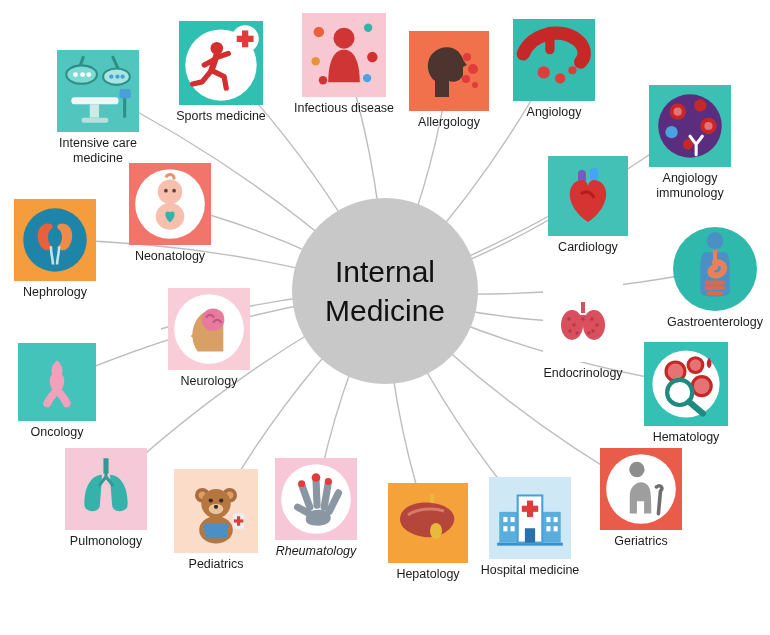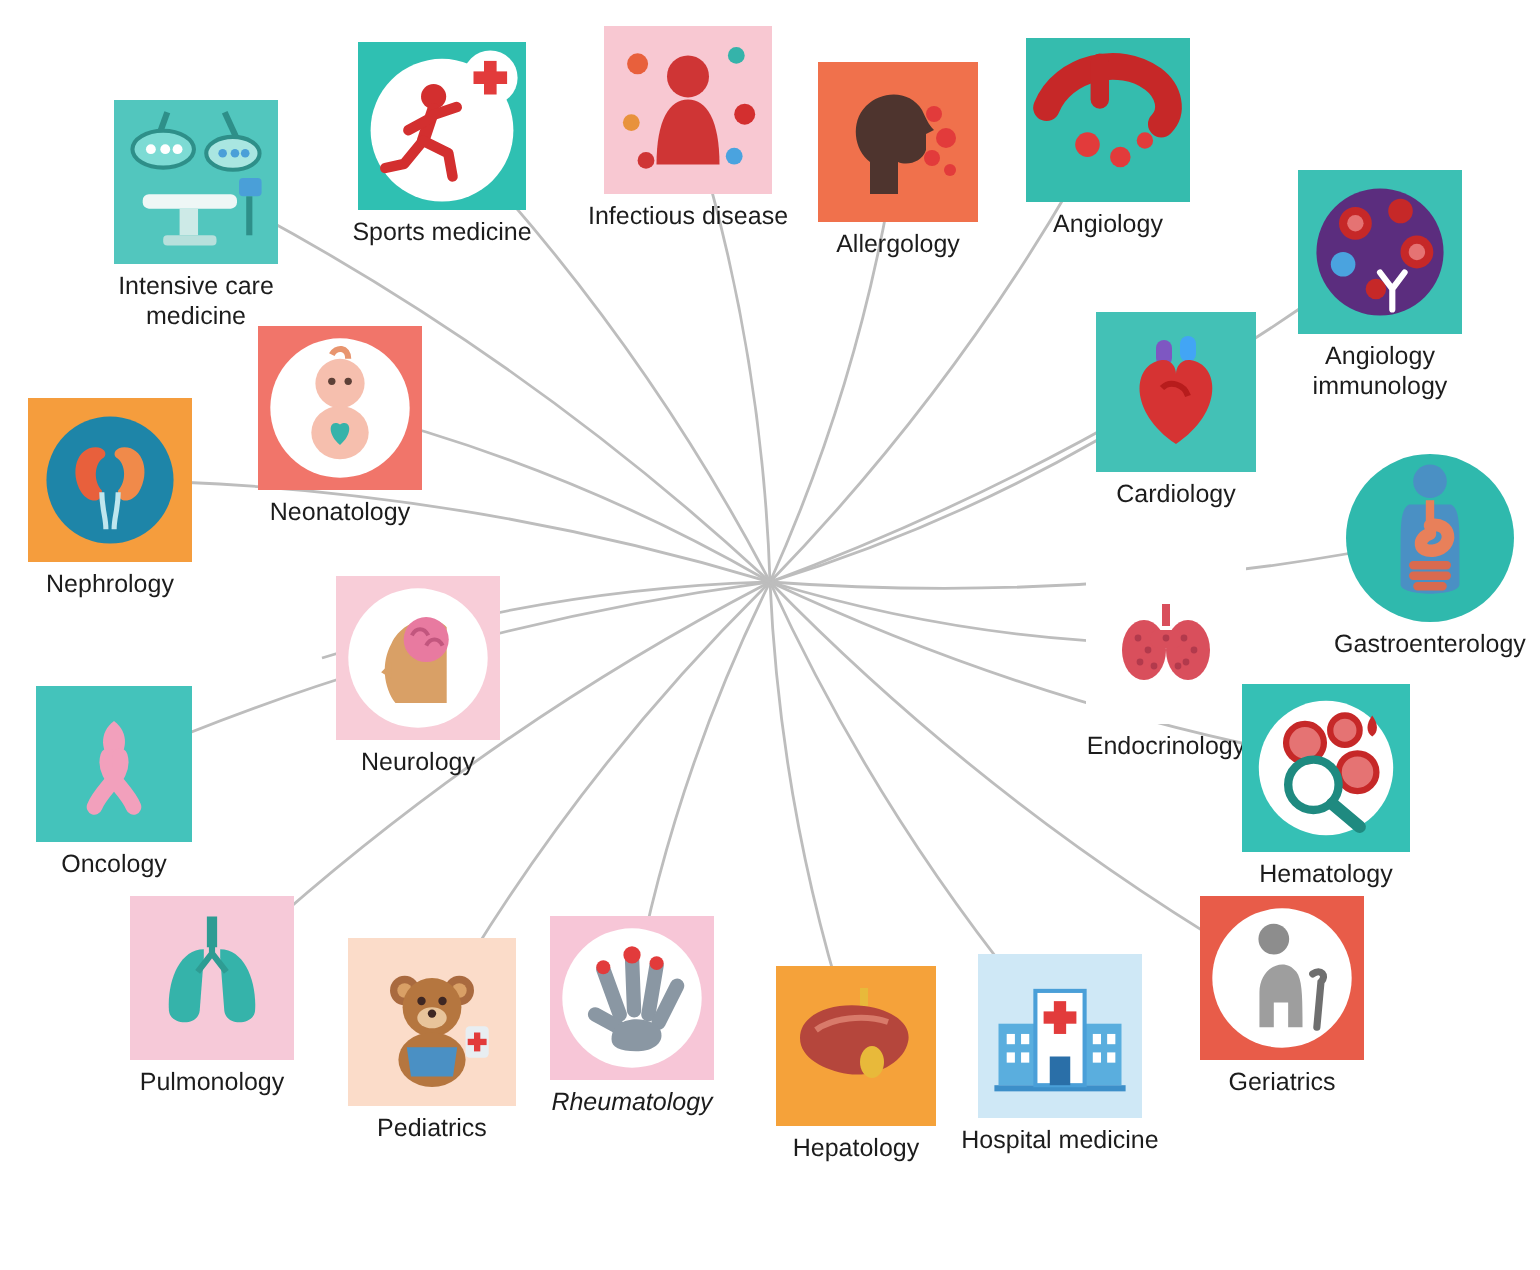--- a/index.html
+++ b/index.html
@@ -179,21 +179,21 @@
               <circle cx="49" cy="37" r="1.7"></circle>
               <circle cx="54" cy="43" r="1.7"></circle>
               <circle cx="50" cy="49" r="1.7"></circle>
               <circle cx="46" cy="51" r="1.7"></circle>
               <circle cx="40" cy="37" r="1.7"></circle>
             </g>
           </svg>
         </div>
         <div class="node-label" style="width: 130px; left: -25px; top: 84px;">Endocrinology</div>
       </div>
-      <div class="node" style="left: 621px; top: 342px; width: 84px; height: 84px;">
+      <div class="node" style="left: 644px; top: 342px; width: 84px; height: 84px;">
         <div class="tile" style="width: 84px; height: 84px; background: rgb(53, 192, 181);">
           <svg viewBox="0 0 80 80">
             <circle cx="40" cy="40" r="32" fill="#ffffff"></circle>
             <circle cx="30" cy="28" r="9" fill="#e57373" stroke="#c62828" stroke-width="3"></circle>
             <circle cx="49" cy="22" r="7" fill="#e57373" stroke="#c62828" stroke-width="3"></circle>
             <circle cx="55" cy="42" r="9" fill="#e57373" stroke="#c62828" stroke-width="3"></circle>
             <path d="M62,15 C65,19 65,23 62,25 C59,23 59,19 62,15 Z" fill="#c62828"></path>
             <circle cx="34" cy="48" r="12" fill="none" stroke="#1f8a80" stroke-width="4"></circle>
             <line x1="43" y1="57" x2="56" y2="68" stroke="#1f8a80" stroke-width="6" stroke-linecap="round"></line>
           </svg>
@@ -338,13 +338,17 @@
             <path d="M36,14 C38,10 44,10 44,16" stroke="#e8956f" stroke-width="3" fill="none"></path>
             <circle cx="36" cy="27" r="1.8" fill="#5d4037"></circle>
             <circle cx="44" cy="27" r="1.8" fill="#5d4037"></circle>
             <ellipse cx="40" cy="52" rx="14" ry="13" fill="#f6bfae"></ellipse>
             <path d="M40,58 C33,52 35,45 40,48 C45,45 47,52 40,58 Z" fill="#35b3aa"></path>
           </svg>
         </div>
         <div class="node-label" style="width: 130px; left: -24px; top: 86px;">Neonatology</div>
       </div>
     </div>
+  <div id="hub" style="left: 292px; top: 198px; width: 186px; height: 186px; background: rgb(200, 200, 200); color: rgb(17, 17, 17);">
+    <span>Internal</span>
+    <span>Medicine</span>
+  </div>
 </div>
 
 </body></html>

